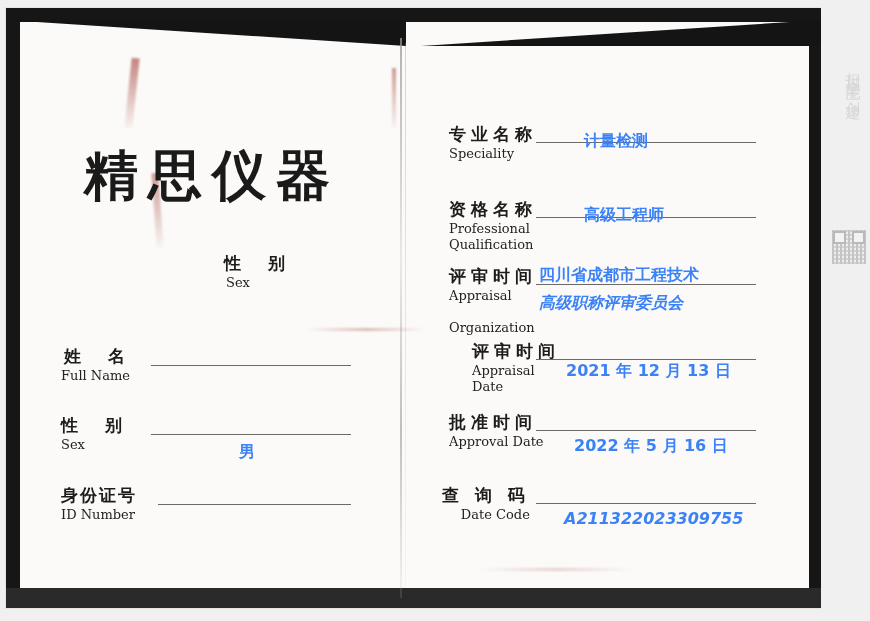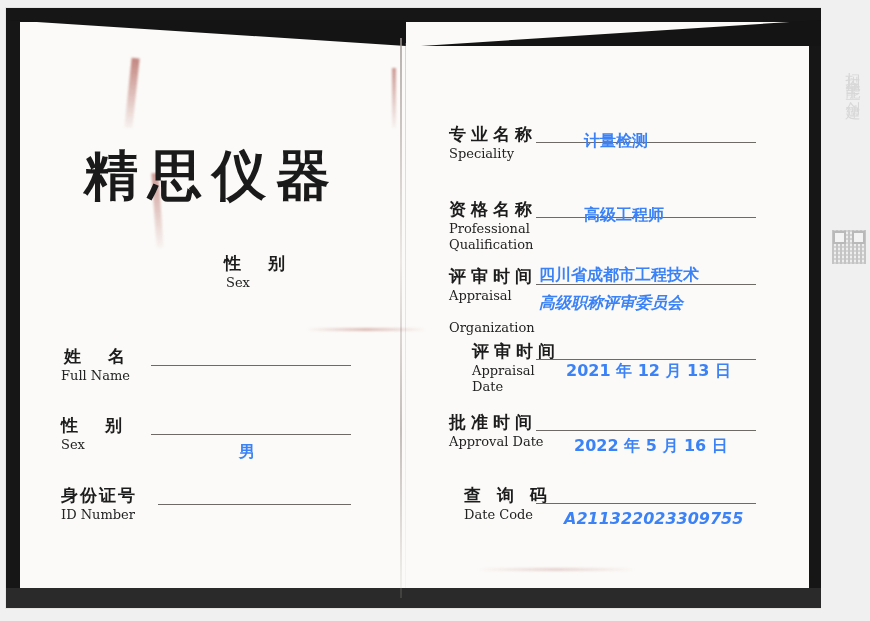--- a/index.html
+++ b/index.html
@@ -278,21 +278,21 @@
     <div class="rule" style="left:530px; top:351px; width:220px;"></div>
     <div class="value" style="left:560px; top:321px;">2021 年 12 月 13 日</div>
 
     <div class="field" style="left:443px; top:404px;">
       <div class="lbl-cn">批准时间</div>
       <div class="lbl-en">Approval Date</div>
     </div>
     <div class="rule" style="left:530px; top:422px; width:220px;"></div>
     <div class="value" style="left:568px; top:396px;">2022 年 5 月 16 日</div>
 
-    <div class="field" style="left:458px; top:477px;">
+    <div class="field" style="left:436px; top:477px;text-align:right;">
       <div class="lbl-cn">查 询 码</div>
       <div class="lbl-en">Date Code</div>
     </div>
     <div class="rule" style="left:530px; top:495px; width:220px;"></div>
     <div class="value" style="left:558px; top:469px;font-style:italic;">A211322023309755</div>
 
   </div>
 
   <div class="gutter">
     <div class="sidebar-strip">

